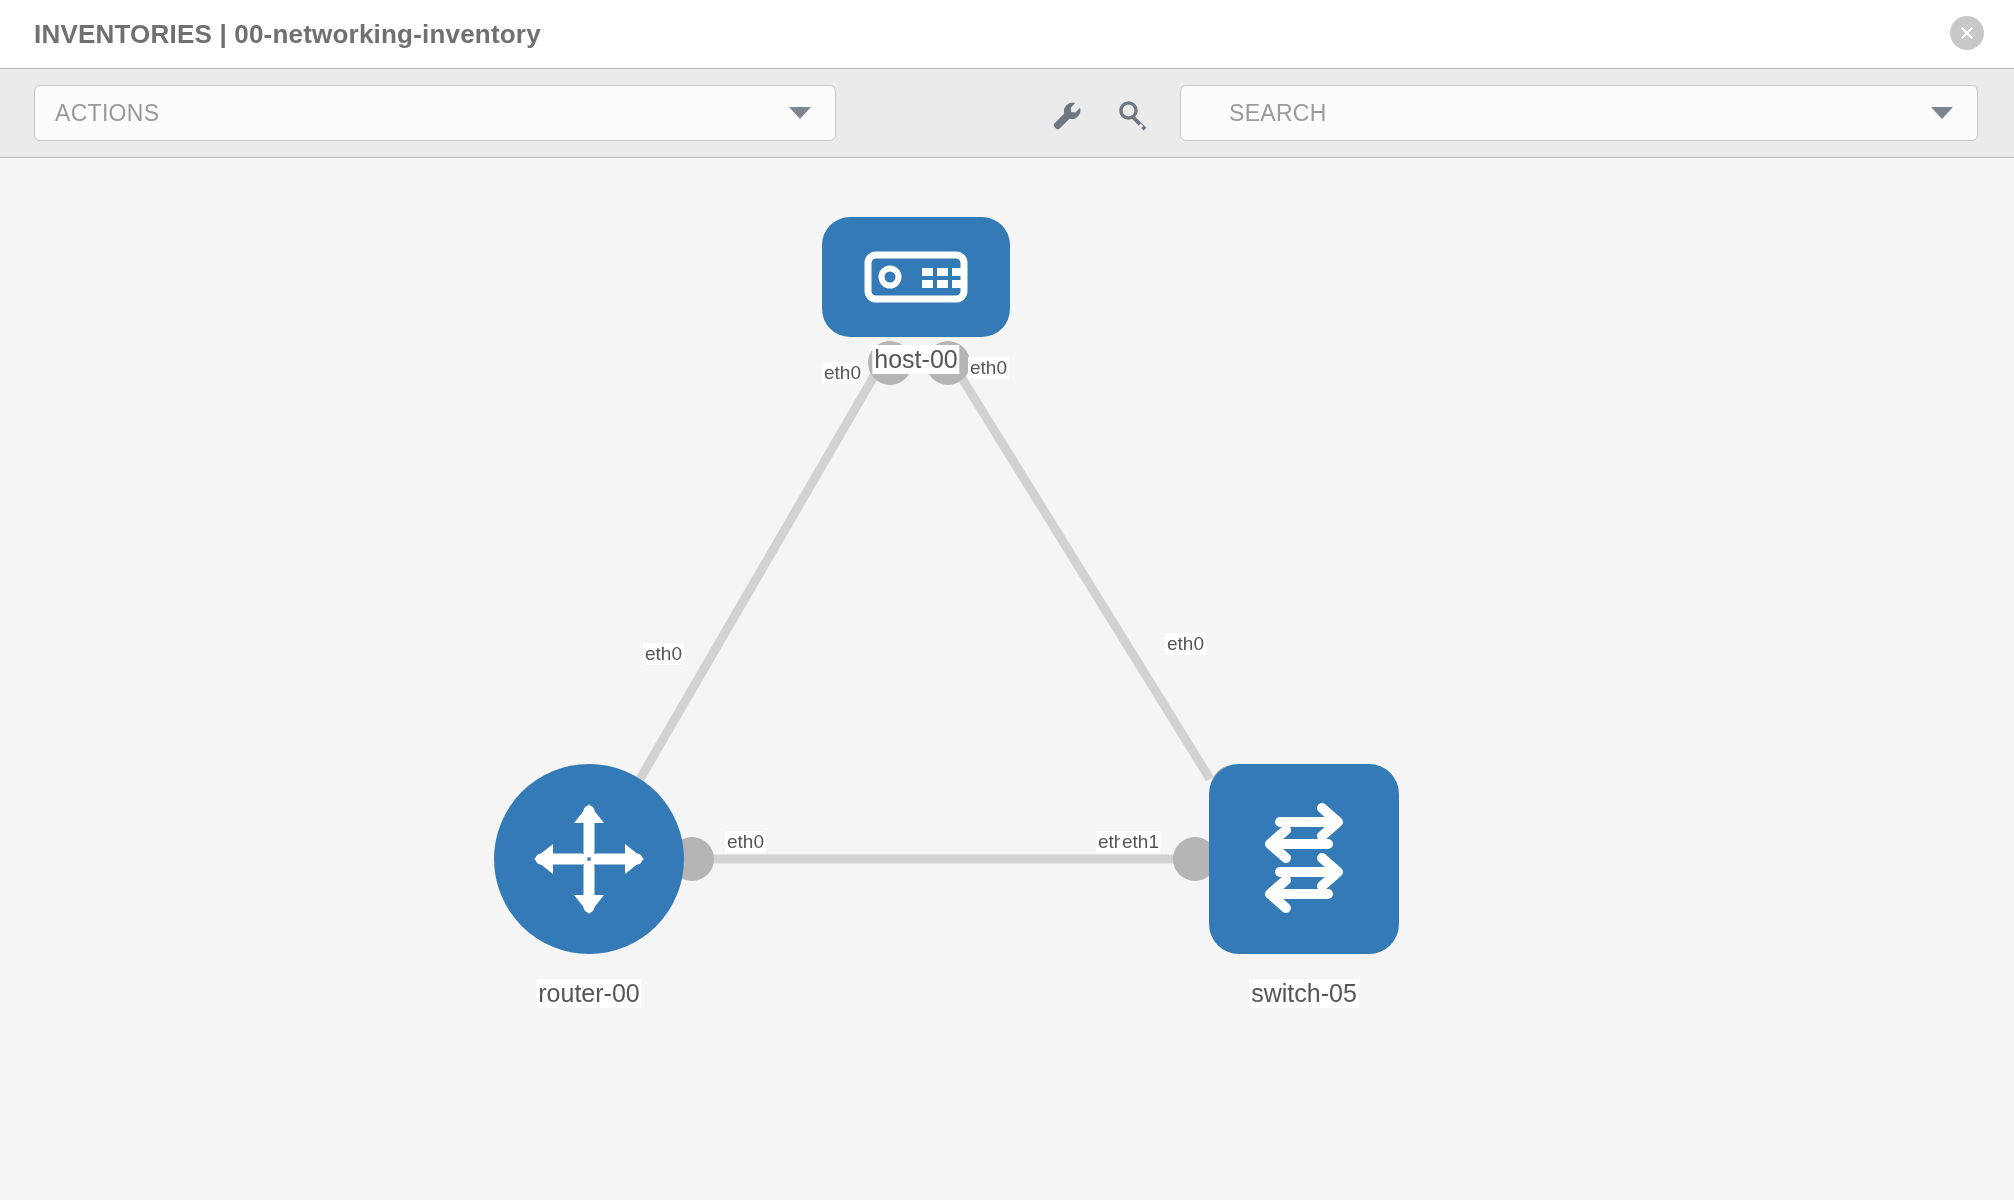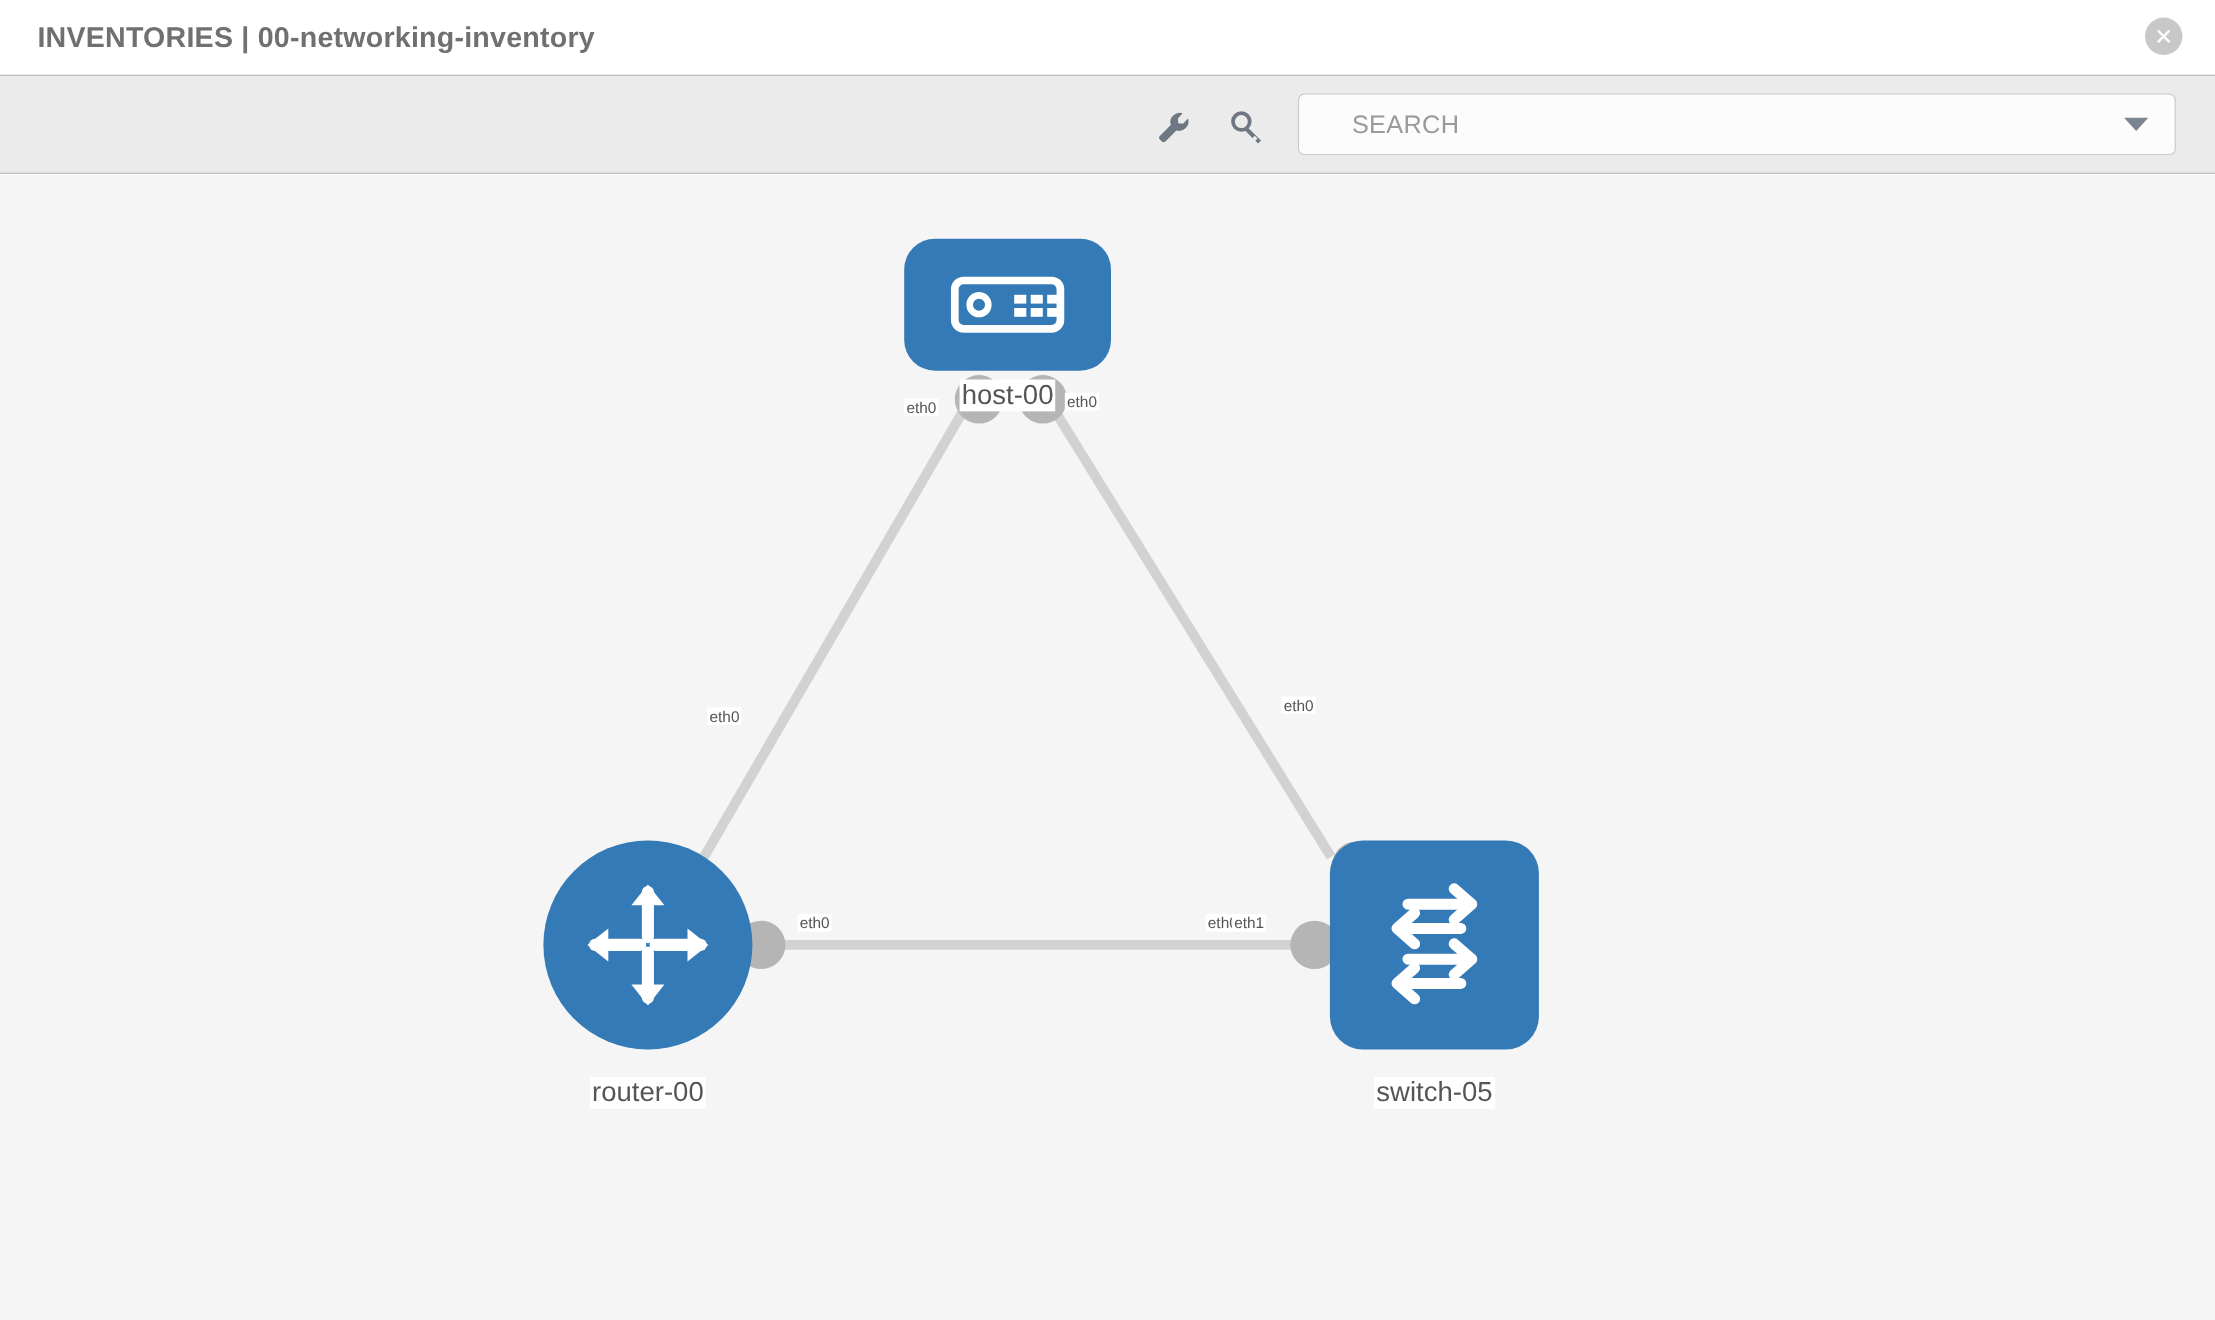--- a/index.html
+++ b/index.html
@@ -131,21 +131,21 @@
     position: absolute;
     font-size: 25px;
     color: #555555;
     background: #ffffff;
     white-space: nowrap;
     transform: translateX(-50%);
     padding: 0 2px;
   }
   .iface-label {
     position: absolute;
-    font-size: 14px;
+    font-size: 19px;
     color: #555555;
     background: #ffffff;
     white-space: nowrap;
     padding: 0 2px;
   }
 
   
   .zoom-panel {
     position: absolute;
     right: 0; bottom: 0;
@@ -212,20 +212,24 @@
     <div class="header-title">INVENTORIES | 00-networking-inventory</div>
     <div class="close-btn">
       <svg width="20" height="20" viewBox="0 0 20 20">
         <path d="M5.5 4 L10 8.5 L14.5 4 L16 5.5 L11.5 10 L16 14.5 L14.5 16 L10 11.5 L5.5 16 L4 14.5 L8.5 10 L4 5.5 Z" fill="#ffffff"></path>
       </svg>
     </div>
   </div>
 
   <div class="toolbar">
 
+    <div class="actions-select">
+      <span class="actions-label">ACTIONS</span>
+      <span class="caret"></span>
+    </div>
 
     <div class="tool-icon wrench">
       <svg width="36" height="36" viewBox="0 0 36 36">
         <g fill="#6e7782">
           <path d="M27.2 6.0 a8.6 8.6 0 0 0 -10.9 10.6 L6.6 26.3 a2.6 2.6 0 0 0 0 3.7 l1.4 1.4 a2.6 2.6 0 0 0 3.7 0 l9.7 -9.7 a8.6 8.6 0 0 0 10.6 -10.9 l-4.6 4.6 -4.2 -0.4 -0.4 -4.2 z"></path>
         </g>
       </svg>
     </div>
 
     <div class="tool-icon key">

